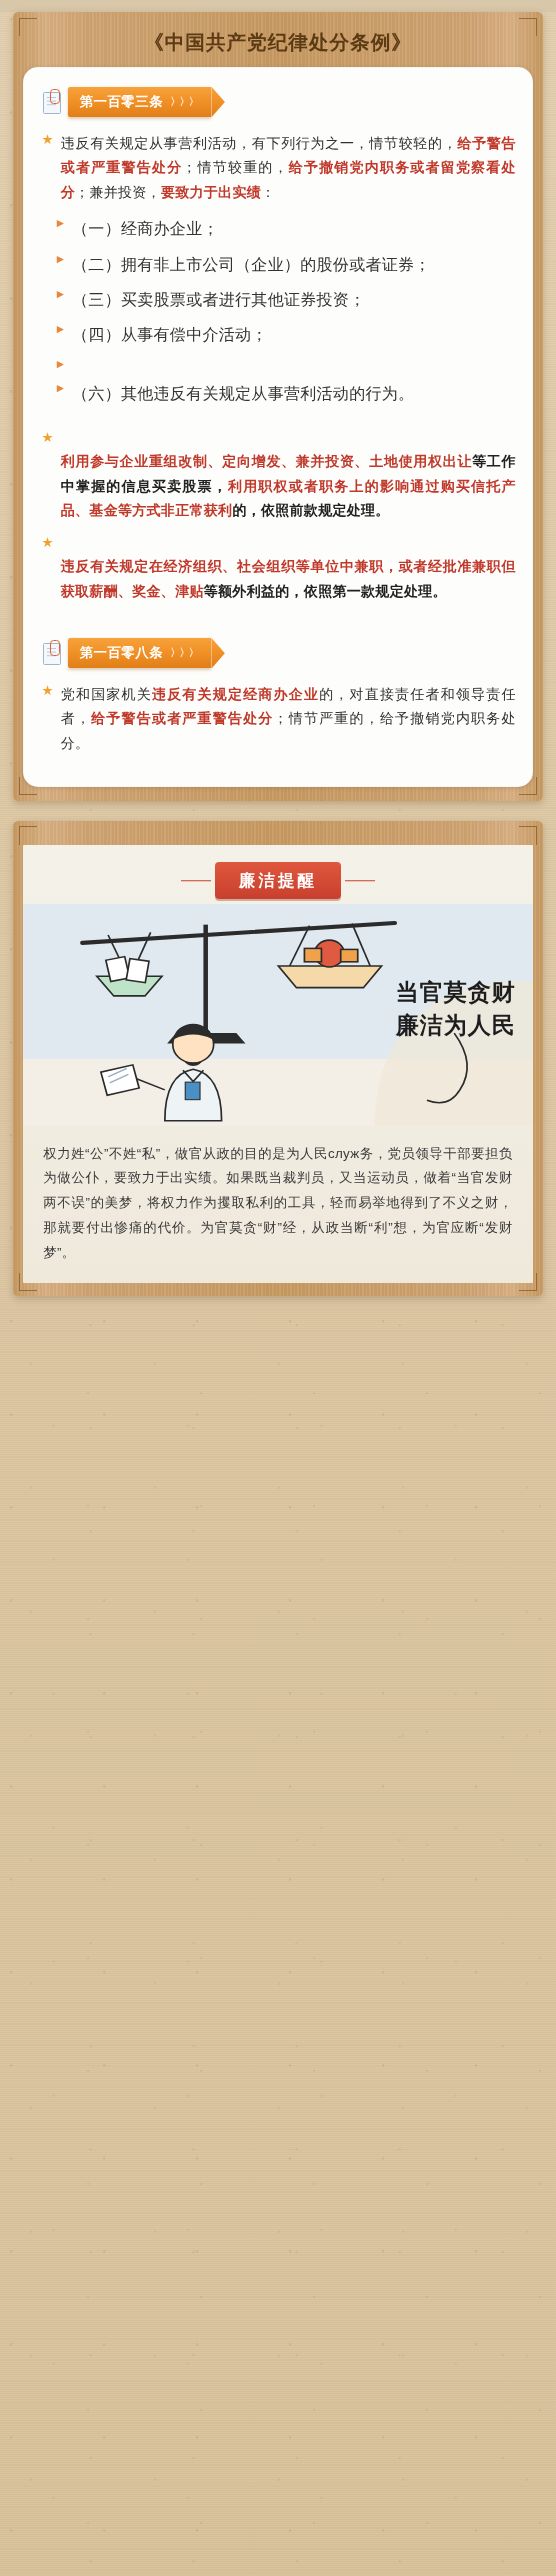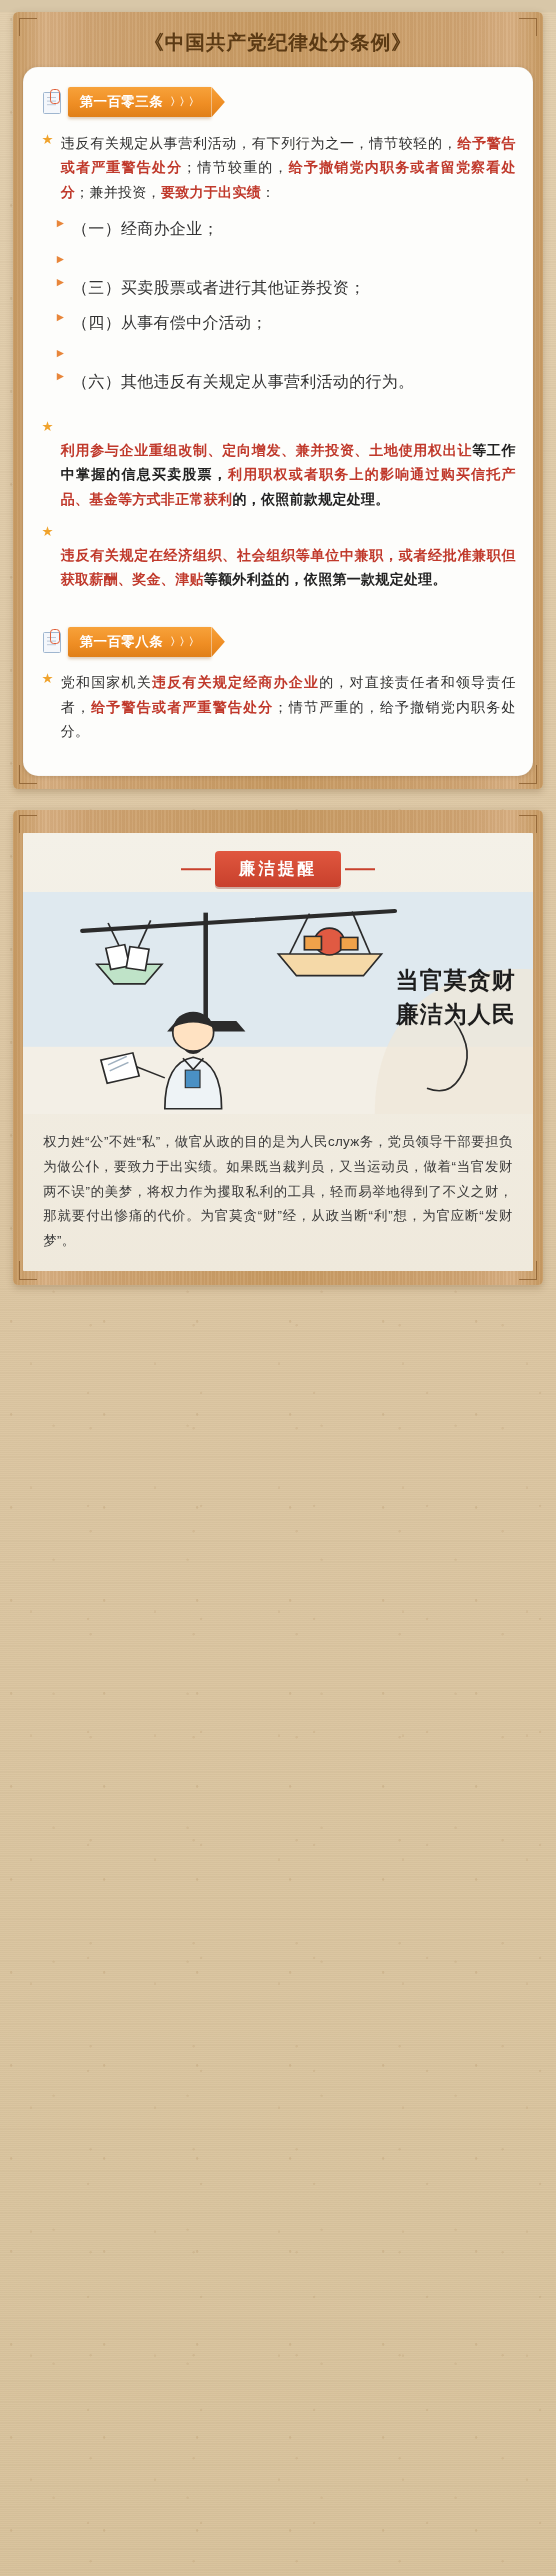--- a/index.html
+++ b/index.html
@@ -228,20 +228,21 @@
           <span>违反有关规定从事营利活动，有下列行为之一，情节较轻的，</span><span class="hl">给予警告或者严重警告处分</span><span>；情节较重的，</span><span class="hl">给予撤销党内职务或者留党察看处分</span><span>；兼并投资，</span><span class="hl">要致力于出实绩</span><span>：</span>
         </div>
       </div>
 
       <div class="item sub">
         <div class="bullet-tri">▶</div>
         <div class="txt">（一）经商办企业；</div>
       </div>
       <div class="item sub">
         <div class="bullet-tri">▶</div>
+        <div class="txt">（二）拥有非上市公司（企业）的股份或者证券；</div>
       </div>
       <div class="item sub">
         <div class="bullet-tri">▶</div>
         <div class="txt">（三）买卖股票或者进行其他证券投资；</div>
       </div>
       <div class="item sub">
         <div class="bullet-tri">▶</div>
         <div class="txt">（四）从事有偿中介活动；</div>
       </div>
       <div class="item sub">

